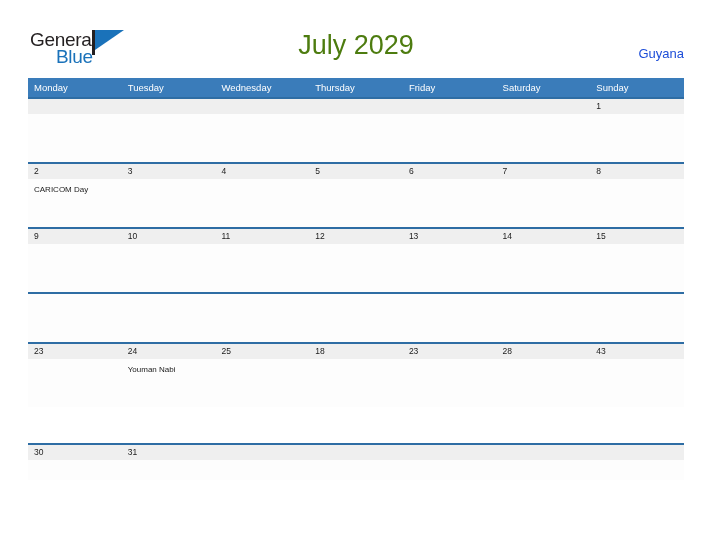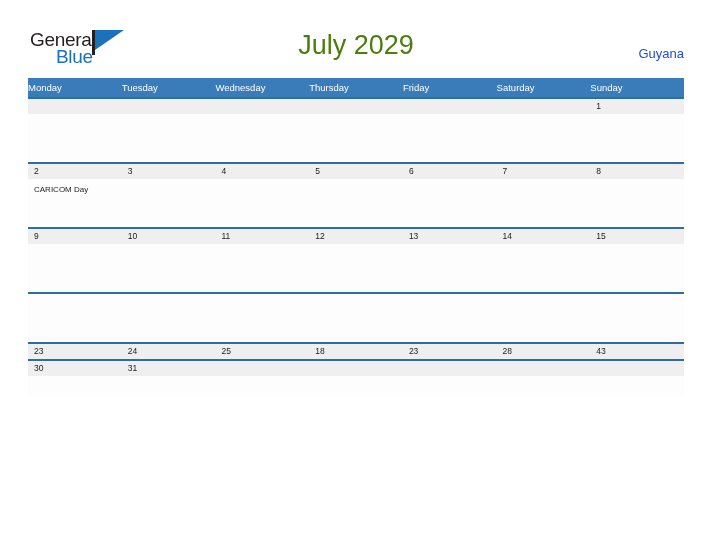--- a/index.html
+++ b/index.html
@@ -106,20 +106,21 @@
   .weekday-row {
     display: flex;
     background: #3a7cba;
     height: 19px;
   }
   .weekday-cell {
     flex: 1 1 0;
     color: #ffffff;
     font-size: 9.5px;
     line-height: 19px;
+    padding-left: 6px;
     box-sizing: border-box;
     font-family: "Liberation Sans", sans-serif;
     white-space: nowrap;
   }
 
   .week-row {
     border-top: 2px solid #2e6da4;
     background: #fdfdfd;
   }
   .week-row.first-row {
@@ -152,20 +153,21 @@
     padding-left: 6px;
     padding-top: 4px;
     box-sizing: border-box;
     font-family: "Liberation Sans", sans-serif;
   }
   .week-row.last-row .events {
     height: 20px;
   }
   .week-row.last-row {
     border-bottom: none;
+    margin-top: 36px;
   }
 </style>
 </head>
 <body>
 
 <div class="page">
 
   <div class="header">
 
     <div class="logo">
@@ -271,20 +273,29 @@
     <div class="week-row">
       <div class="dates">
         <div class="date-cell">23</div>
         <div class="date-cell">24</div>
         <div class="date-cell">25</div>
         <div class="date-cell">18</div>
         <div class="date-cell">23</div>
         <div class="date-cell">28</div>
         <div class="date-cell">43</div>
       </div>
+      <div class="events">
+        <div class="event-cell"></div>
+        <div class="event-cell">Youman Nabi</div>
+        <div class="event-cell"></div>
+        <div class="event-cell"></div>
+        <div class="event-cell"></div>
+        <div class="event-cell"></div>
+        <div class="event-cell"></div>
+      </div>
     </div>
 
     <div class="week-row last-row">
       <div class="dates">
         <div class="date-cell">30</div>
         <div class="date-cell">31</div>
         <div class="date-cell"></div>
         <div class="date-cell"></div>
         <div class="date-cell"></div>
         <div class="date-cell"></div>

